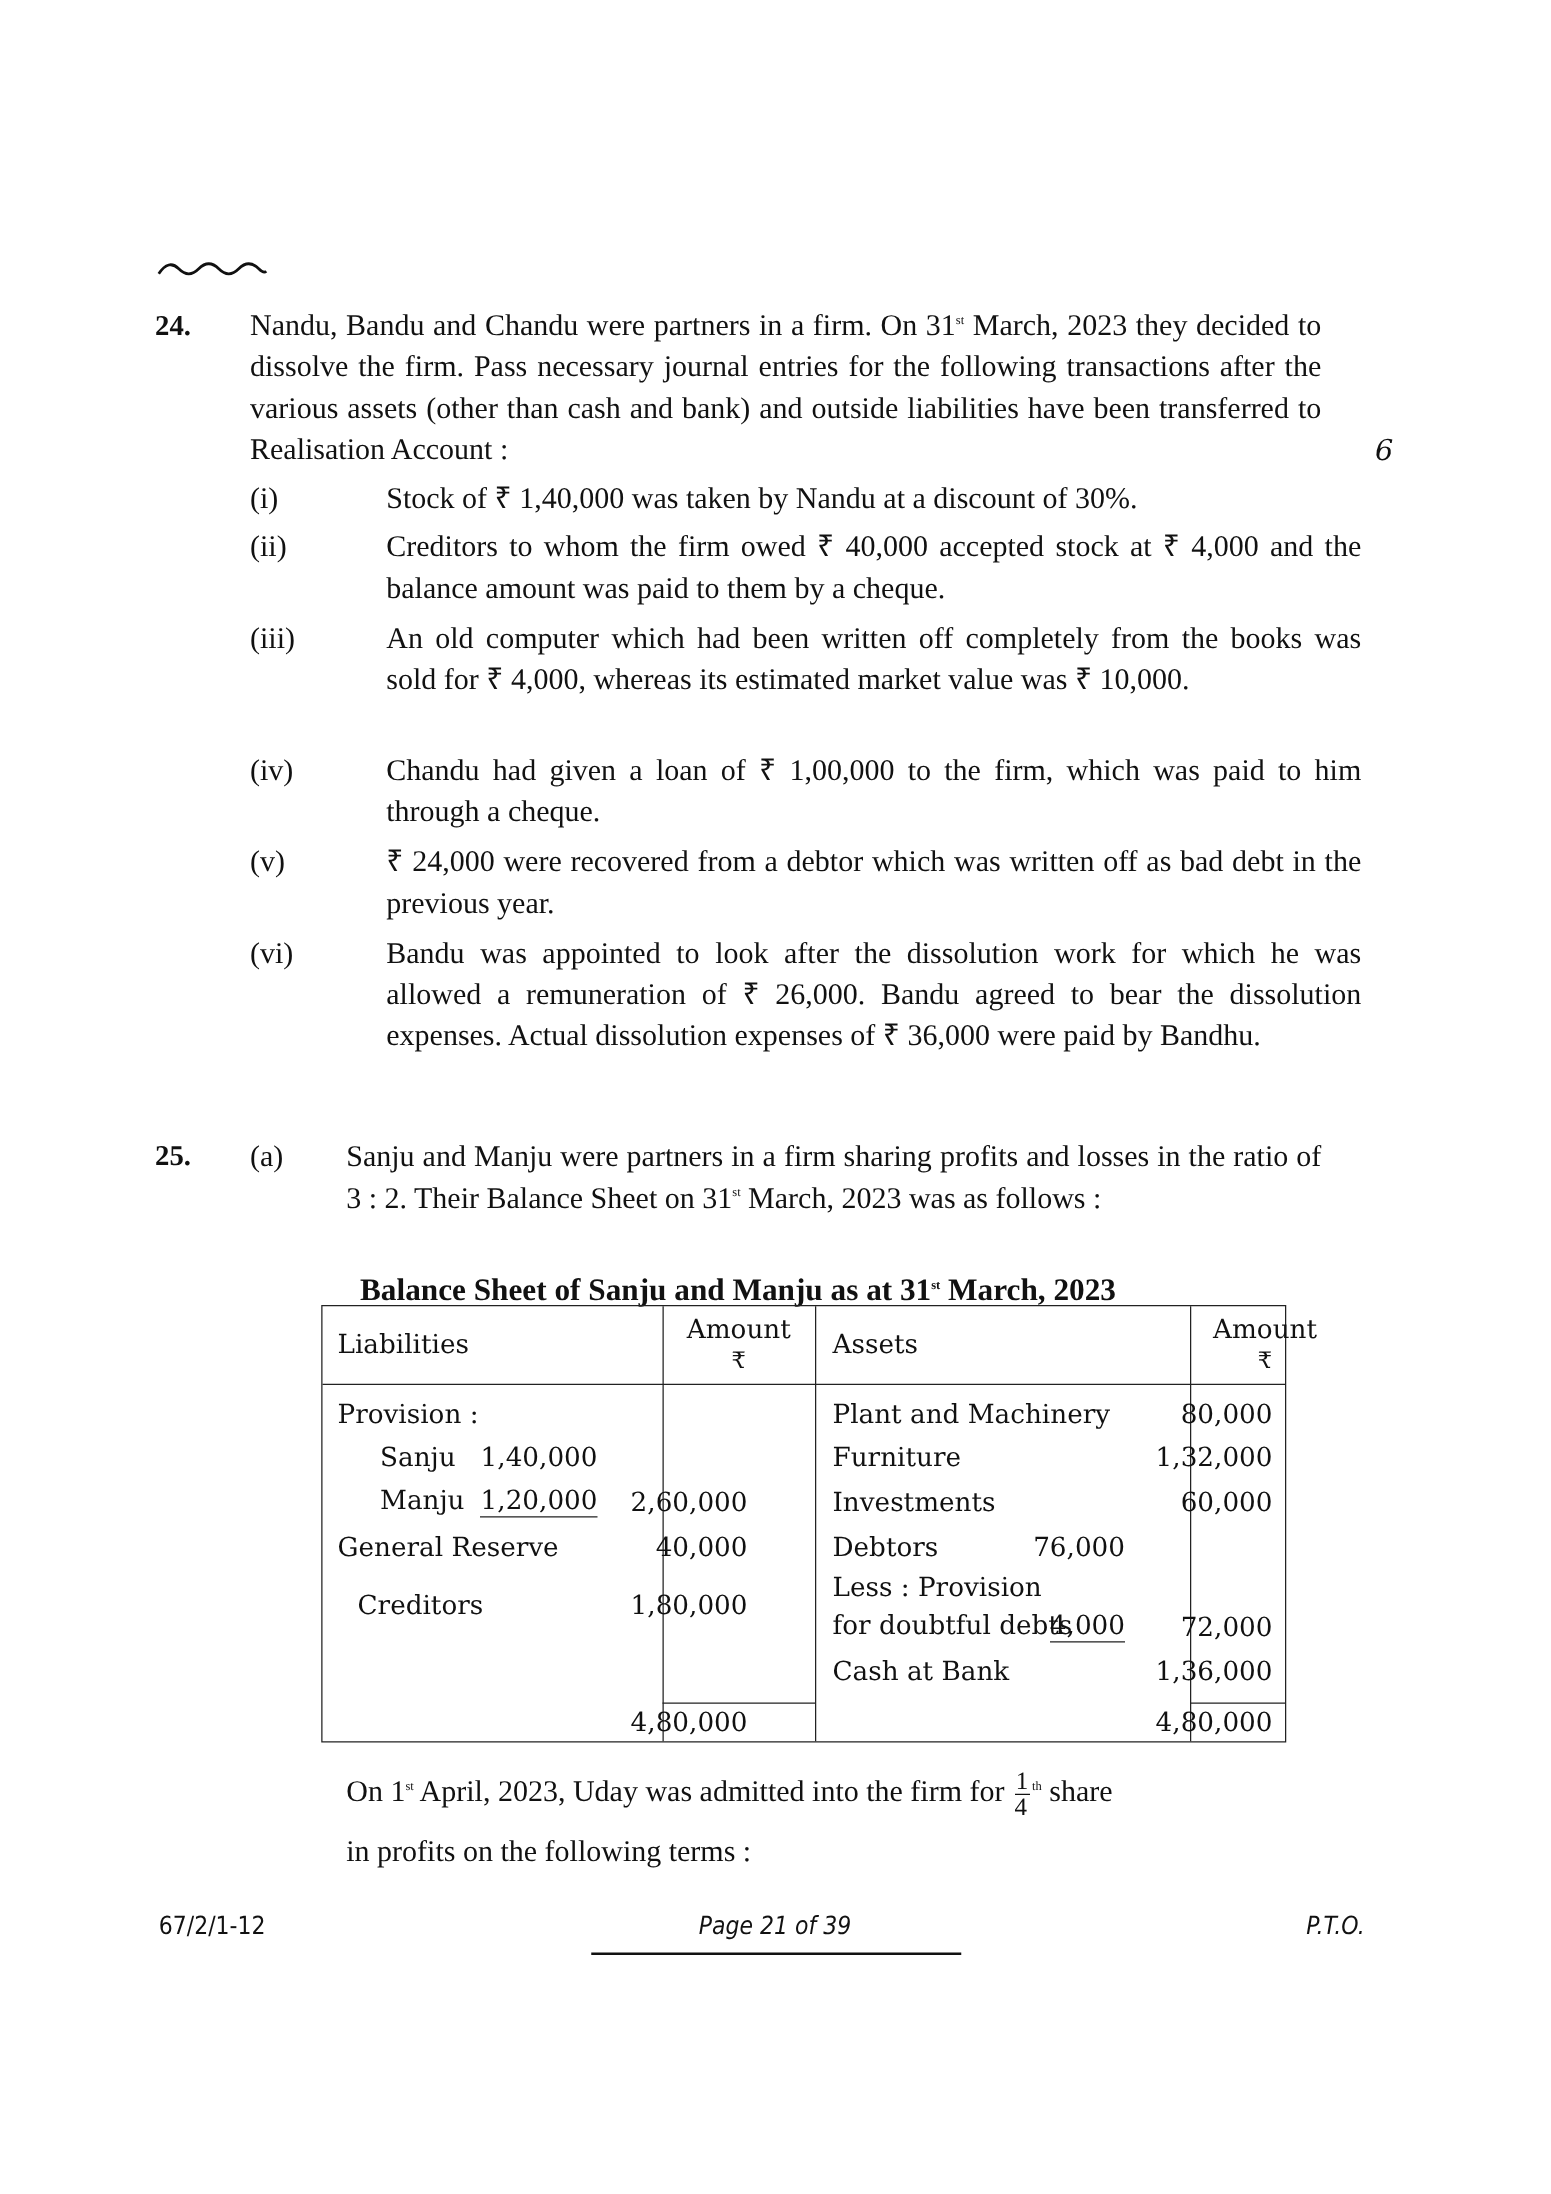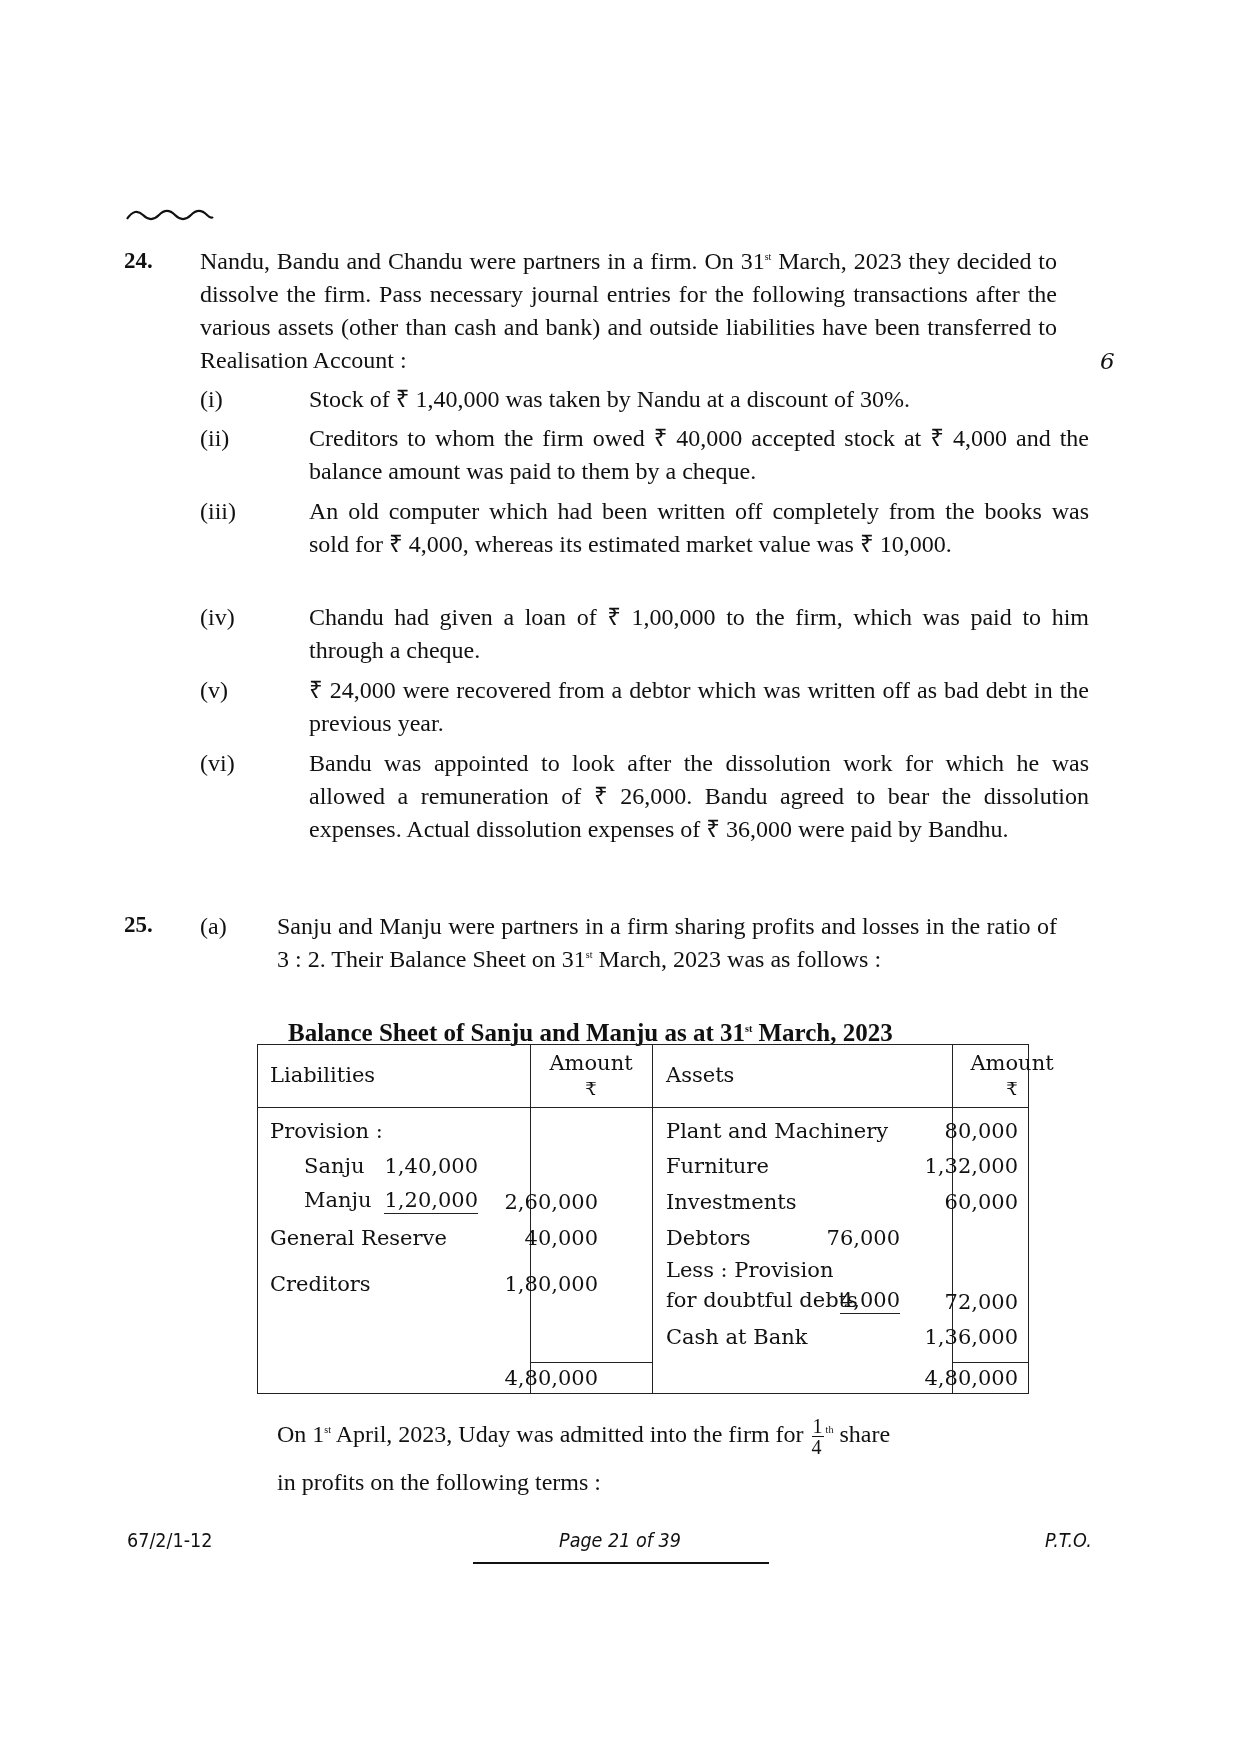--- a/index.html
+++ b/index.html
@@ -110,21 +110,21 @@
     <div class="cell" style="left:12px; top:74px;">Provision :</div>
     <div class="cell" style="left:46px; top:109px;">Sanju</div>
     <div class="cell r" style="right:550px; top:109px;">1,40,000</div>
     <div class="cell" style="left:46px; top:143px;">Manju</div>
     <div class="cell r ul" style="right:550px; top:143px;">1,20,000</div>
     <div class="cell r" style="right:430px; top:145px;">2,60,000</div>
 
     <div class="cell" style="left:12px; top:181px;">General Reserve</div>
     <div class="cell r" style="right:430px; top:181px;">40,000</div>
 
-    <div class="cell" style="left:12px; top:227px;">Creditors</div>
+    <div class="cell" style="left:28px; top:227px;">Creditors</div>
     <div class="cell r" style="right:430px; top:227px;">1,80,000</div>
 
     <div class="cell r" style="right:430px; top:321px;">4,80,000</div>
 
     <div class="cell" style="left:408px; top:74px;">Plant and Machinery</div>
     <div class="cell r" style="right:10px; top:74px;">80,000</div>
 
     <div class="cell" style="left:408px; top:109px;">Furniture</div>
     <div class="cell r" style="right:10px; top:109px;">1,32,000</div>
 

